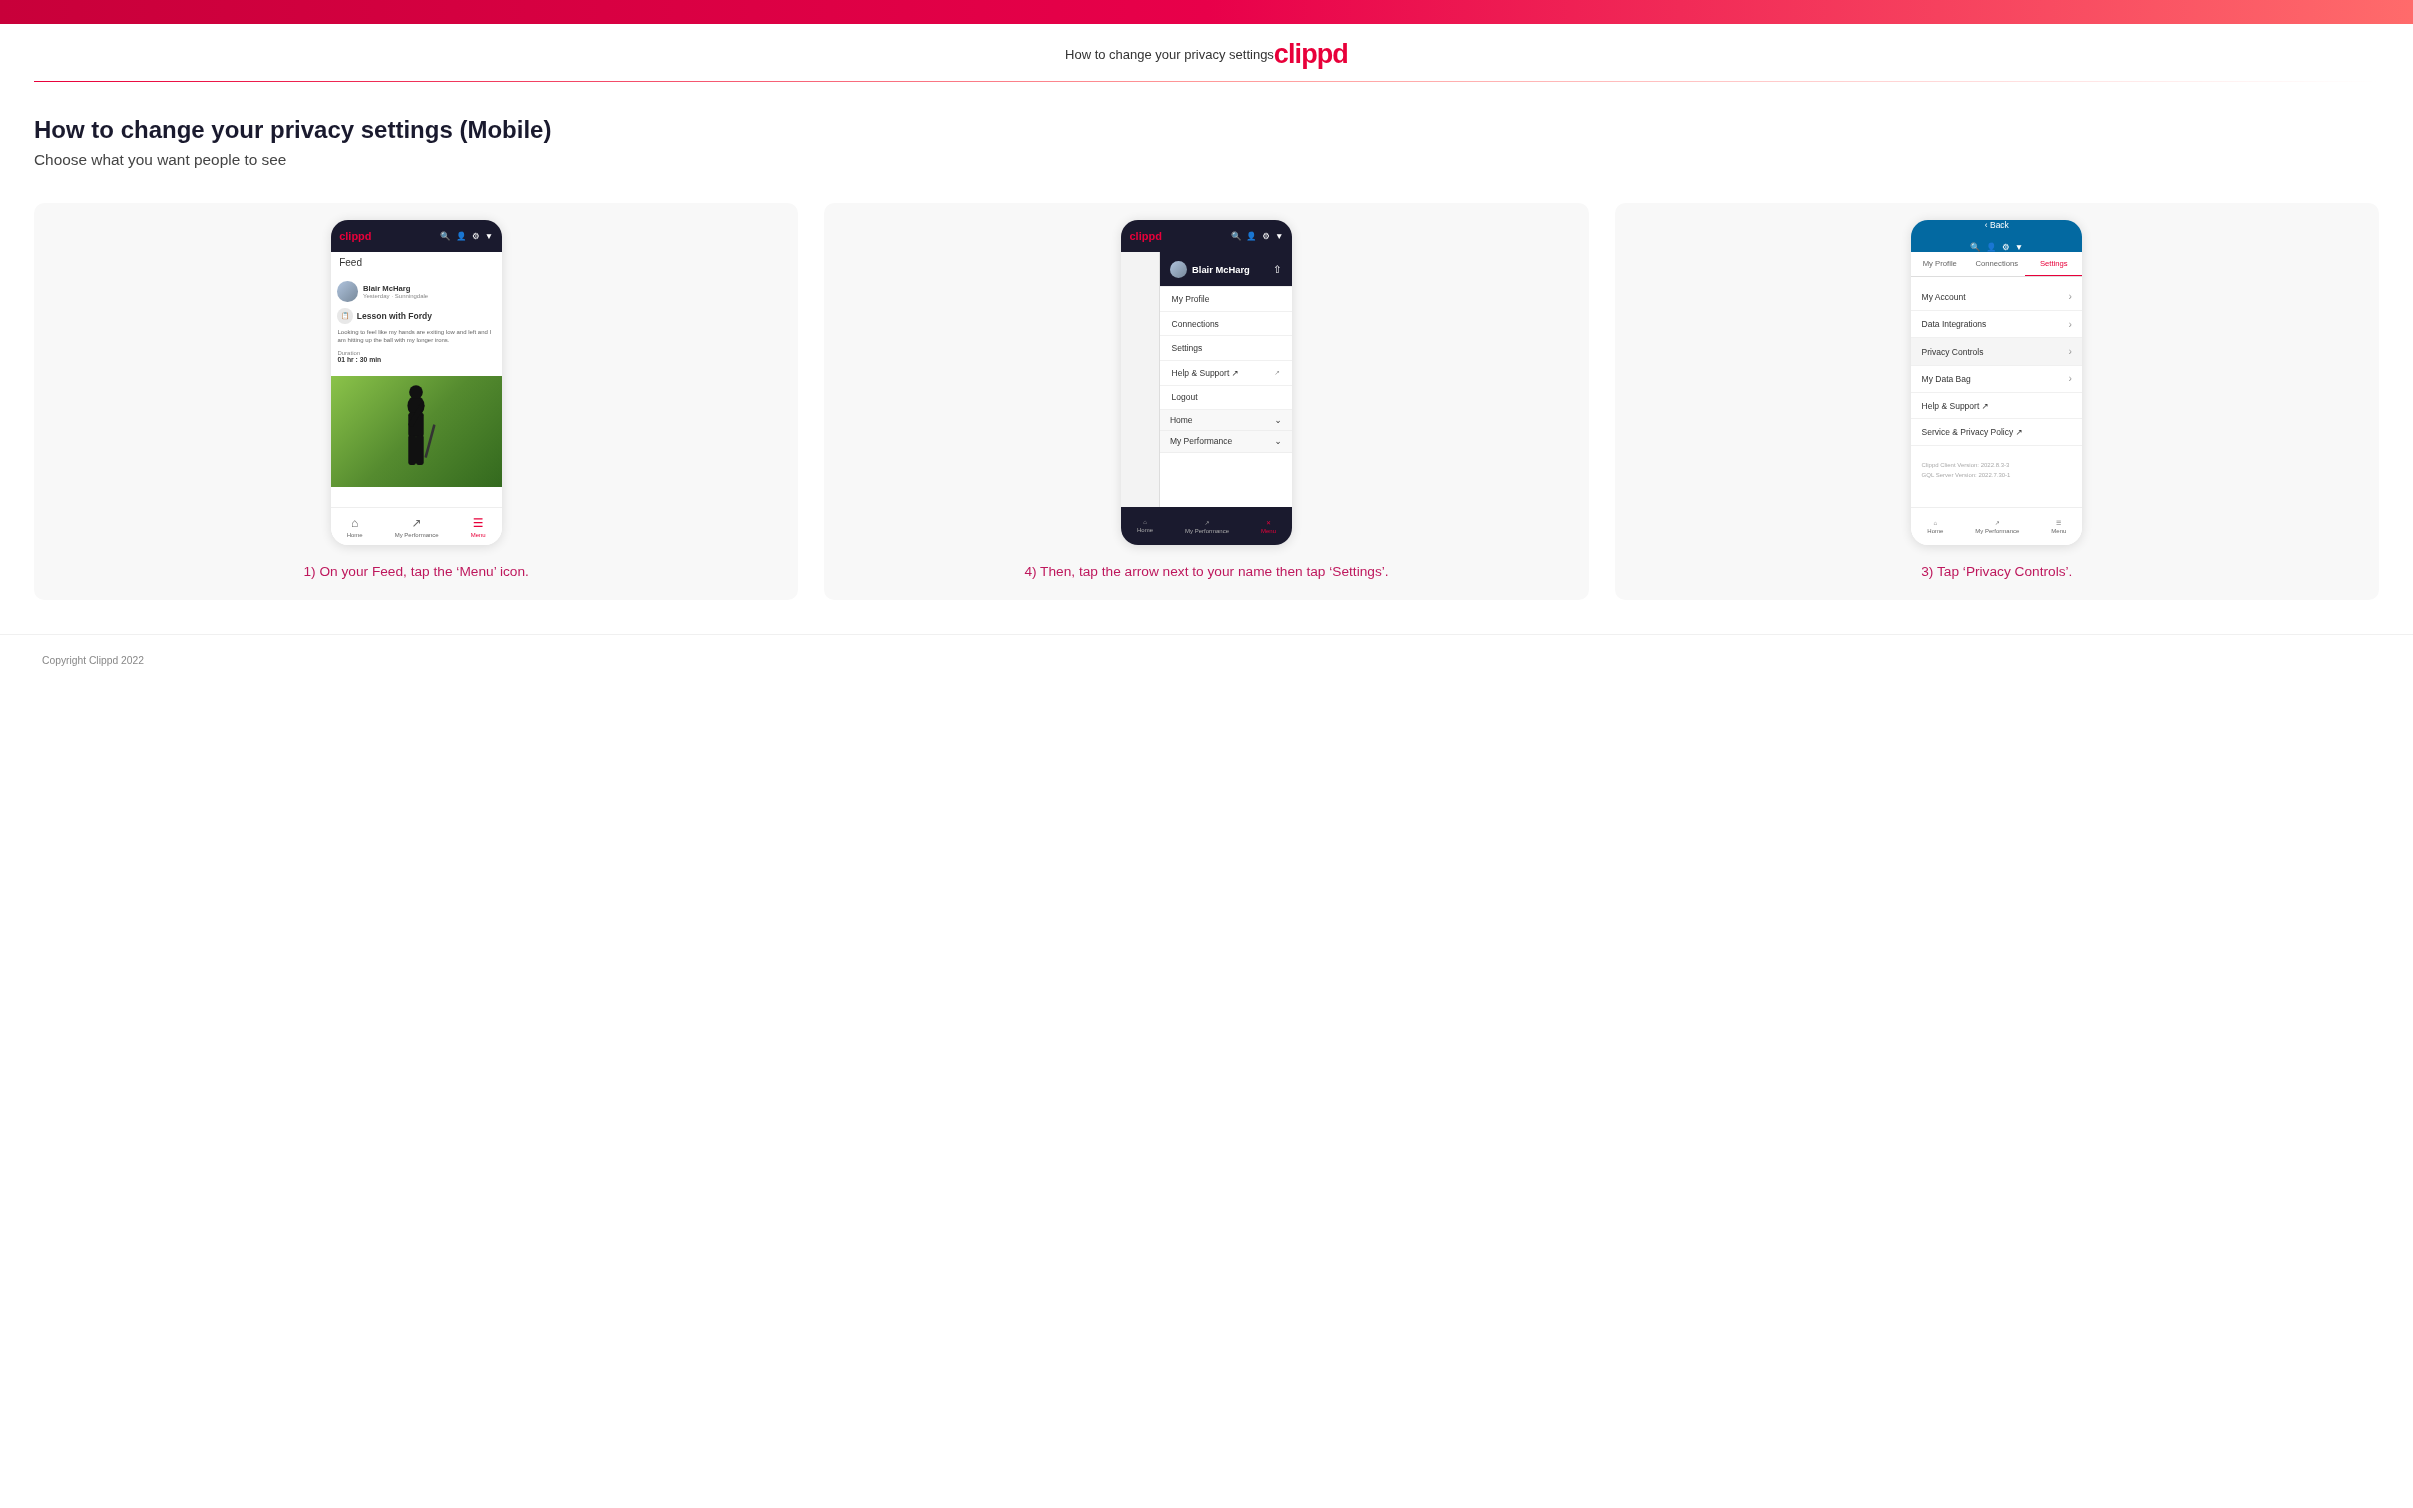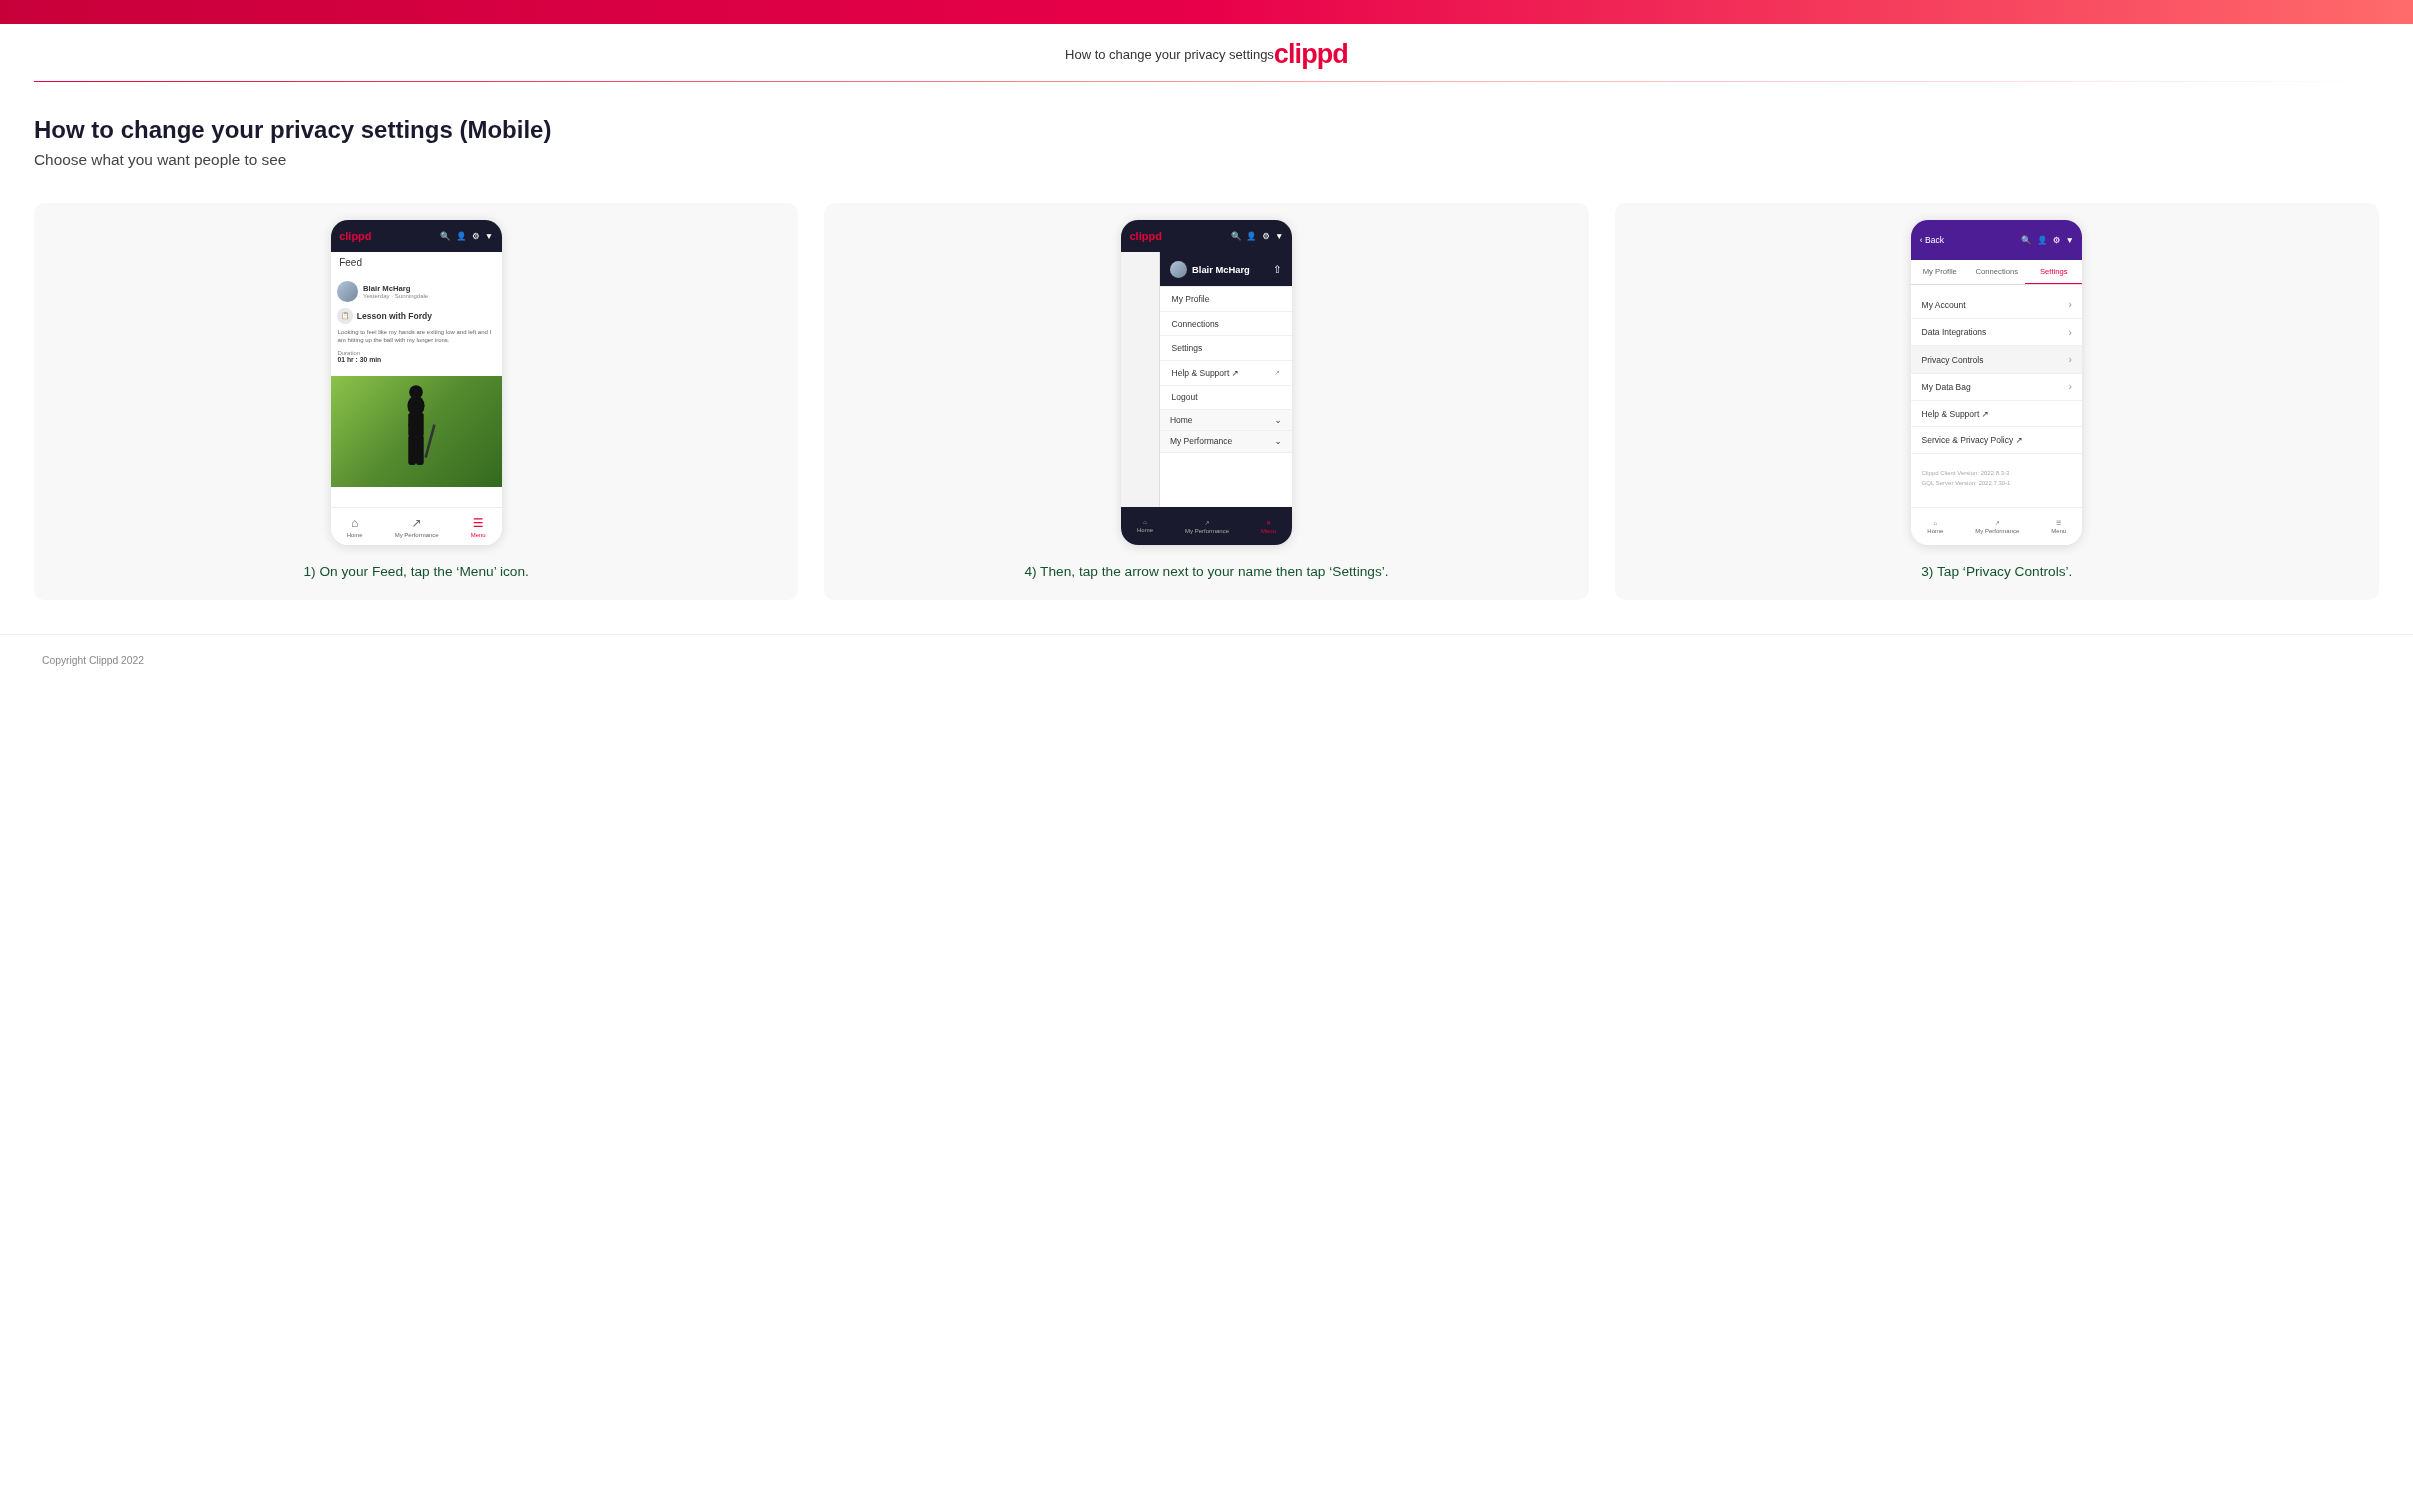--- a/index.html
+++ b/index.html
@@ -54,35 +54,35 @@
     .phone2-user-name { color: #fff; font-size: 9.4px; font-weight: 600; }
     .phone2-chevron { color: #fff; font-size: 10.3px; }
     .phone2-menu-item { padding: 6.8px 12px; font-size: 8.5px; color: #333; border-bottom: 0.9px solid #f0f0f0; display: flex; align-items: center; justify-content: space-between; }
     .phone2-menu-item.with-arrow::after { content: '↗'; font-size: 6.8px; color: #999; }
     .phone2-nav-section { padding: 5.1px 10.3px; display: flex; align-items: center; justify-content: space-between; background: #f8f8f8; font-size: 8.5px; color: #333; border-bottom: 0.9px solid #eee; }
     .phone2-bottom-nav { position: absolute; bottom: 0; left: 0; right: 0; background: #1a1a2e; height: 38px; display: flex; align-items: center; justify-content: space-around; }
     .phone2-nav-item { display: flex; flex-direction: column; align-items: center; gap: 1.7px; font-size: 6px; color: #aaa; }
     .phone2-nav-item.close { color: #e8003a; }
 
     
-    .phone3-header { background: #4c1d95; height: 40px; display: flex; align-items: center; justify-content: space-between; padding: 0 8.5px; }
+    .phone3-header { background: #0369a1; height: 32px; display: flex; align-items: center; justify-content: space-between; padding: 0 8.5px; flex-direction: column; }
     .phone3-back { color: #fff; font-size: 8.5px; display: flex; align-items: center; gap: 2.6px; }
     .phone3-icons { display: flex; gap: 5.1px; color: #fff; font-size: 8.5px; }
     .phone3-tabs { display: flex; border-bottom: 0.9px solid #ddd; background: #fff; }
     .phone3-tab { flex: 1; text-align: center; padding: 6.8px 3.4px; font-size: 7.7px; color: #666; border-bottom: 1.7px solid transparent; }
     .phone3-tab.active { color: #e8003a; border-bottom: 1.7px solid #e8003a; }
     .phone3-settings-list { padding: 6.8px 0; }
     .phone3-setting-item { display: flex; align-items: center; justify-content: space-between; padding: 7.7px 10.3px; border-bottom: 0.9px solid #f0f0f0; font-size: 8.5px; color: #333; }
     .phone3-setting-item.highlighted { background: #f5f5f5; }
     .phone3-chevron { color: #999; font-size: 10.3px; }
     .phone3-version { padding: 8.5px 10.3px; font-size: 6px; color: #aaa; line-height: 1.6; }
     .phone3-bottom-nav { position: absolute; bottom: 0; left: 0; right: 0; background: #fff; height: 38px; display: flex; align-items: center; justify-content: space-around; border-top: 0.9px solid #eee; }
     .phone3-nav-item { display: flex; flex-direction: column; align-items: center; gap: 1.7px; font-size: 6px; color: #666; }
 
-    .step-caption { font-size: 13.7px; color: #14532d; text-align: center; line-height: 1.5; }
+    .step-caption { font-size: 13.7px; color: #be185d; text-align: center; line-height: 1.5; }
 
     .footer { padding: 17px 42px; border-top: 0.9px solid #f0f0f0; margin-top: 17px; }
     .footer-text { font-size: 10.3px; color: #888; }
   </style>
 </head>
 <body>
 
 <div class="top-bar"></div>
 
 <div class="header">

